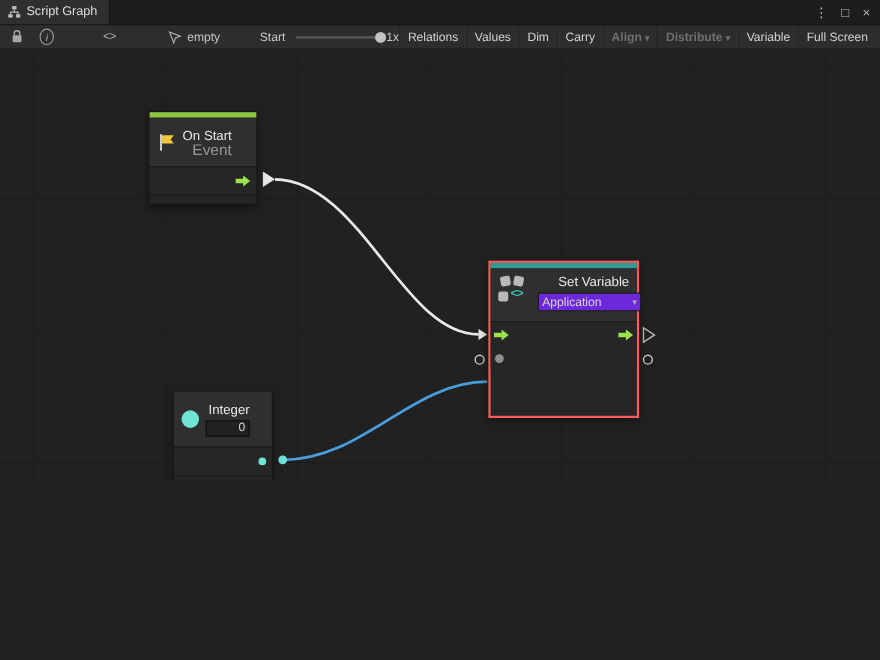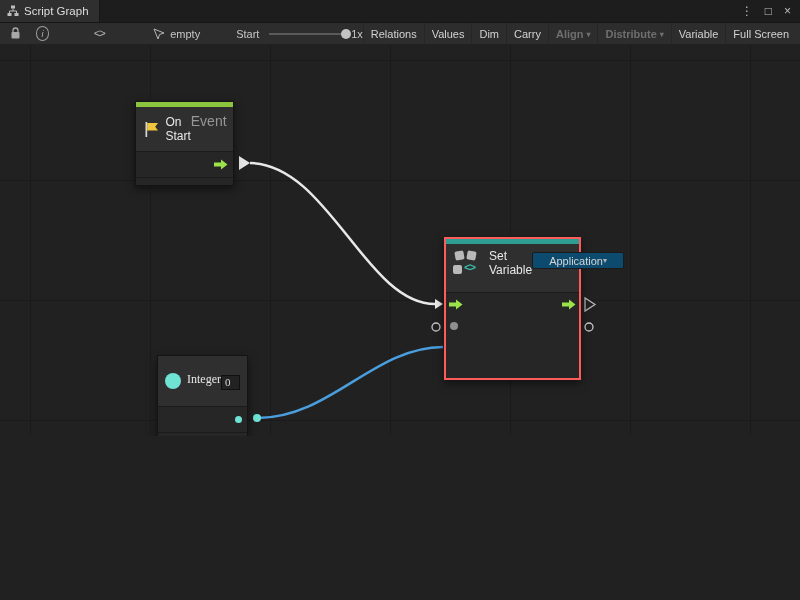--- a/index.html
+++ b/index.html
@@ -41,21 +41,21 @@
       linear-gradient(to bottom,#1b1b1b 1px,transparent 1px);
     background-size:120px 120px;
     background-position:30px 16px;}
   .wires{position:absolute;top:0;left:0;z-index:1;}
 
   
   .node{position:absolute;z-index:2;box-sizing:border-box;background:#262626;border:1px solid #141414;
     box-shadow:0 3px 8px rgba(0,0,0,.5);color:#e3e3e3;font-size:12px;}
   .strip{height:5px;}
   .hdr{background:#2f2f2f;display:flex;gap:6px;padding:5px 7px;box-sizing:border-box;}
-  .hdr .tcol{display:flex;justify-content:center;min-width:0;}
+  .hdr .tcol{display:flex;flex-direction:column;justify-content:center;min-width:0;text-align:right;}
   .ntitle{font-size:12px;color:#e8e8e8;line-height:14px;}
   .nsub{font-size:14px;color:#979797;line-height:12px;}
   .prow{display:flex;align-items:center;box-sizing:border-box;background:#262626;}
   .dot{width:8px;height:8px;border-radius:50%;flex:0 0 auto;}
   .dot.orange{background:#E0913D;}
   .dot.gray{background:#8f8f8f;}
   .dot.cyan{background:#6FE3D4;width:7px;height:7px;}
 
   
   .n-onstart{left:135px;top:57px;width:99px;height:85px;}
@@ -66,34 +66,34 @@
   
   .n-setvar{left:444px;top:193px;width:137px;height:143px;border:2px solid #FF5B5B;background:#262626;}
   .n-setvar .hdr{height:48px;align-items:flex-start;padding-top:5px;}
   .sv-icons{position:relative;width:30px;height:26px;flex:0 0 auto;margin-top:2px;}
   .chip{position:absolute;width:9px;height:9px;background:#b9b9b9;border-radius:2px;}
   .chip.c1{left:2px;top:0;transform:rotate(-10deg);}
   .chip.c2{left:14px;top:0;transform:rotate(10deg);}
   .chip.c3{left:0;top:14px;}
   .code-glyph{position:absolute;left:11px;top:11px;color:#3BBFAE;font-weight:bold;font-size:11px;
     font-family:"Liberation Mono",monospace;letter-spacing:-1px;}
-  .dropdown{margin-top:3px;width:86px;height:15px;background:#0c4a6e;border:1px solid #1b1b1b;border-radius:2px;
-    display:flex;align-items:center;justify-content:space-between;padding:0 16px;font-size:11px;color:#d6d6d6;}
+  .dropdown{margin-top:3px;width:86px;height:15px;background:#6d28d9;border:1px solid #1b1b1b;border-radius:2px;
+    display:flex;align-items:center;justify-content:space-between;padding:0 3px;font-size:11px;color:#d6d6d6;}
   .dropdown .arr{font-size:8px;color:#b0b0b0;}
   .n-setvar .flow-row{height:24px;border-top:1px solid #1b1b1b;justify-content:space-between;padding:0 3px;}
   .n-setvar .value-row{height:22px;gap:4px;padding:0 4px;}
   .vcombo{display:flex;flex:1;height:16px;}
   .vfield{flex:1;background:#2a2a2a;border:1px solid #141414;color:#dedede;font-size:11px;
     line-height:14px;padding:0 4px;min-width:0;}
   .vdrop{width:13px;background:#3a3a3a;border:1px solid #141414;border-left:none;display:flex;
     align-items:center;justify-content:center;font-size:7px;color:#b0b0b0;}
   .n-setvar .third-row{height:20px;padding:0 4px;}
 
   
-  .n-integer{left:157px;top:311px;width:91px;height:84px;font-family:Liberation Serif, serif;}
+  .n-integer{left:157px;top:311px;width:91px;height:84px;}
   .n-integer .hdr{height:50px;align-items:center;}
   .int-circle{width:16px;height:16px;border-radius:50%;background:#6FE3D4;flex:0 0 auto;}
   .int-field{margin-top:3px;width:32px;height:13px;background:#222;border:1px solid #101010;color:#dcdcdc;
     font-size:11px;line-height:13px;padding:0 3px;}
   .n-integer .prow{height:26px;border-top:1px solid #1b1b1b;justify-content:flex-end;padding:0 5px;}
   .n-integer .footer{height:8px;border-top:1px solid #1b1b1b;}
 </style>
 </head>
 <body>
 

